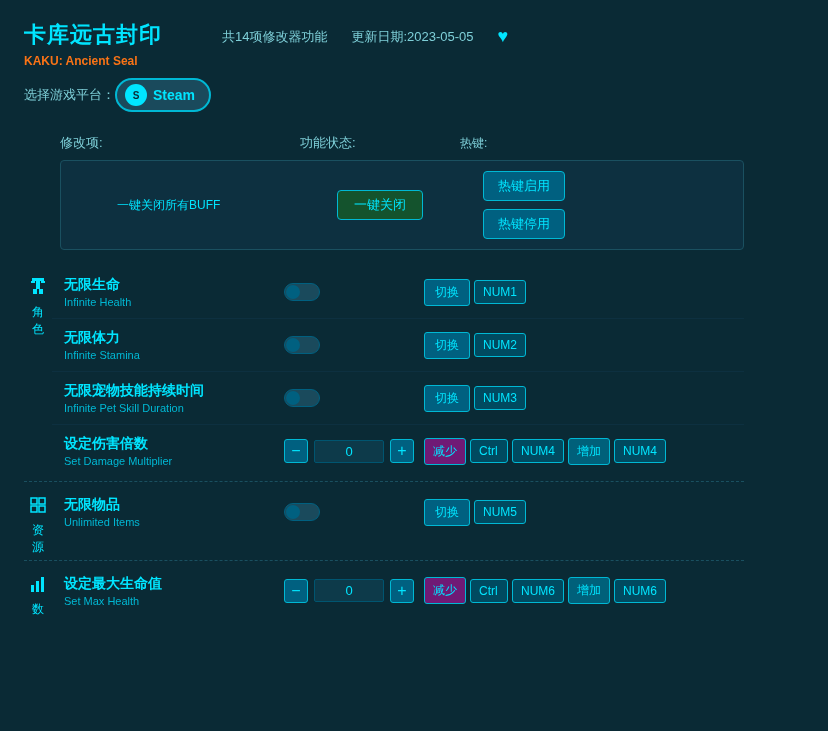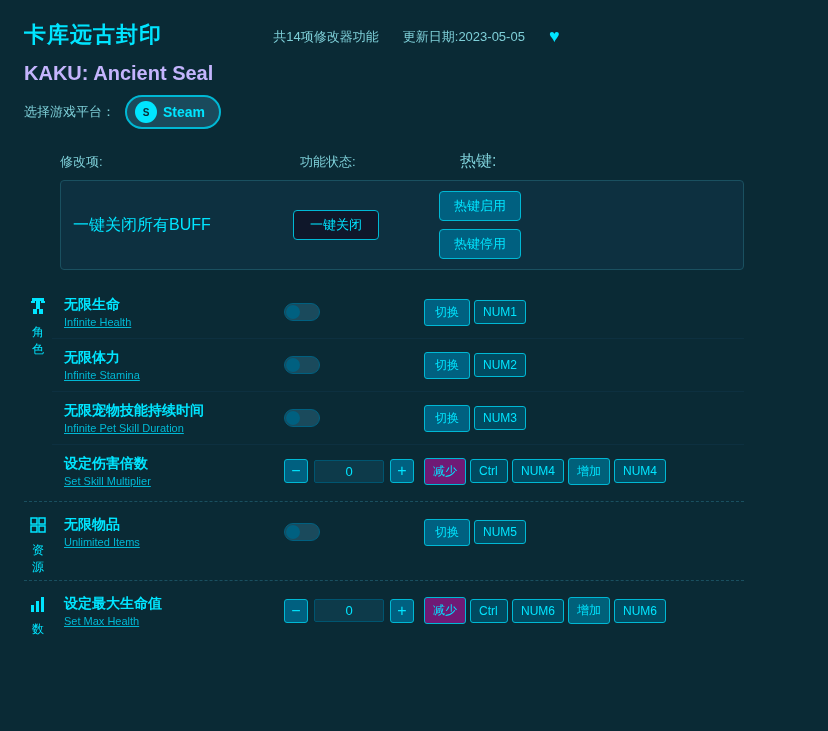--- a/index.html
+++ b/index.html
@@ -28,24 +28,24 @@
     .title-block {
       flex: 0 0 auto;
     }
     .title-cn {
       font-size: 22px;
       font-weight: bold;
       color: #00e5ff;
       letter-spacing: 1px;
     }
     .title-en {
-      font-size: 20px;
+      font-size: 12px;
       font-weight: bold;
-      color: #c4b5fd;
-      margin-top: 12px;
+      color: #f97316;
+      margin-top: 4px;
     }
     .header-meta {
       display: flex;
       align-items: center;
       gap: 24px;
       margin-left: 60px;
       margin-top: 6px;
       text-align: right;
     }
     .meta-count {
@@ -65,21 +65,20 @@
     
     .platform-row {
       display: flex;
       align-items: center;
       margin-bottom: 18px;
       margin-top: 8px;
     }
     .platform-label {
       font-size: 13px;
       color: #7ecfd8;
-      margin-right: 10px;
     }
     .steam-btn {
       display: flex;
       align-items: center;
       gap: 6px;
       background: #1a4a5c;
       border: 2px solid #00b8d4;
       border-radius: 20px;
       padding: 4px 14px 4px 8px;
       color: #00e5ff;
@@ -113,42 +112,43 @@
       font-size: 13px;
       color: #7ecfd8;
     }
     .col-header-status {
       flex: 0 0 160px;
       font-size: 13px;
       color: #7ecfd8;
     }
     .col-header-hotkey {
       flex: 0 0 200px;
-      font-size: 16px;
+      font-size: 12px;
       color: #7ecfd8;
     }
 
     
     .onekey-row {
       display: flex;
       align-items: center;
       background: #0d3040;
       border: 1px solid #1a5060;
       border-radius: 4px;
       padding: 10px 12px;
       margin-bottom: 16px;
       margin-left: 36px;
     }
     .onekey-label {
       flex: 0 0 220px;
-      font-size: 16px;
-      color: #00e5ff;
+      font-size: 12px;
+      color: #00e5ff;
+      margin-left: 44px;
     }
     .onekey-btn {
-      background: #0f172a;
+      background: #14532d;
       border: 1px solid #00b8d4;
       border-radius: 4px;
       color: #00e5ff;
       font-size: 13px;
       padding: 5px 16px;
       cursor: pointer;
       margin-right: 60px;
     }
     .hotkey-group {
       display: flex;
@@ -181,21 +181,20 @@
     }
     .mod-name-cn {
       font-size: 14px;
       color: #00e5ff;
       font-weight: bold;
     }
     .mod-name-en {
       font-size: 11px;
       color: #00b8d4;
       margin-top: 2px;
-      text-decoration: underline;
     }
 
     
     .toggle-area {
       flex: 0 0 140px;
       display: flex;
       align-items: center;
     }
     .toggle {
       width: 36px;
@@ -437,21 +436,21 @@
         </div>
         <div class="hotkey-area">
           <button class="key-btn switch">切换</button>
           <button class="key-btn num">NUM3</button>
         </div>
       </div>
 
       <div class="mod-row">
         <div class="mod-name-block">
           <div class="mod-name-cn">设定伤害倍数</div>
-          <div class="mod-name-en">Set Skill Multiplier</div>
+          <div class="mod-name-en">Set Damage Multiplier</div>
         </div>
         <div class="num-control">
           <div class="num-minus">−</div>
           <input class="num-input" type="text" value="0" style="">
           <div class="num-plus">+</div>
         </div>
         <div class="hotkey-area">
           <button class="key-btn decrease">减少</button>
           <button class="key-btn ctrl">Ctrl</button>
           <button class="key-btn num">NUM4</button>

